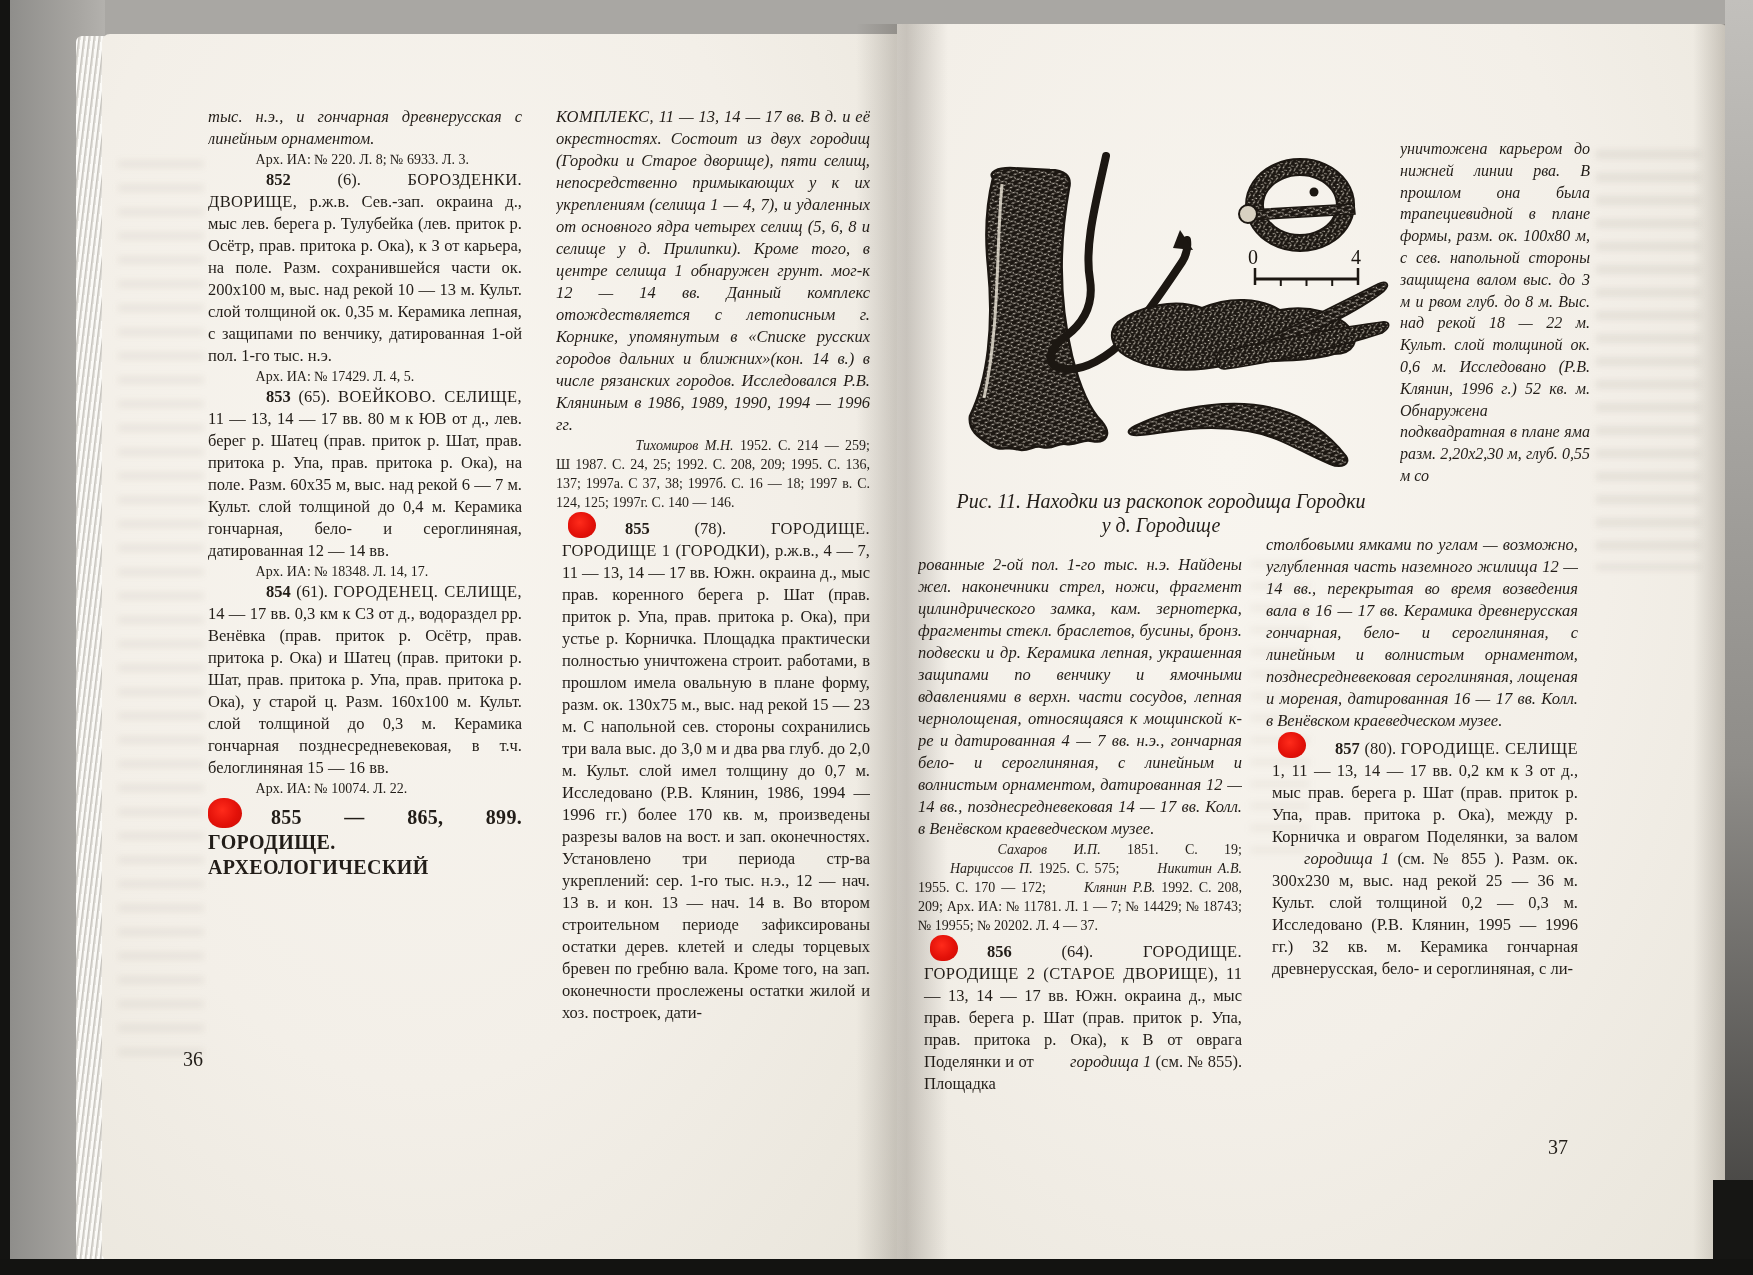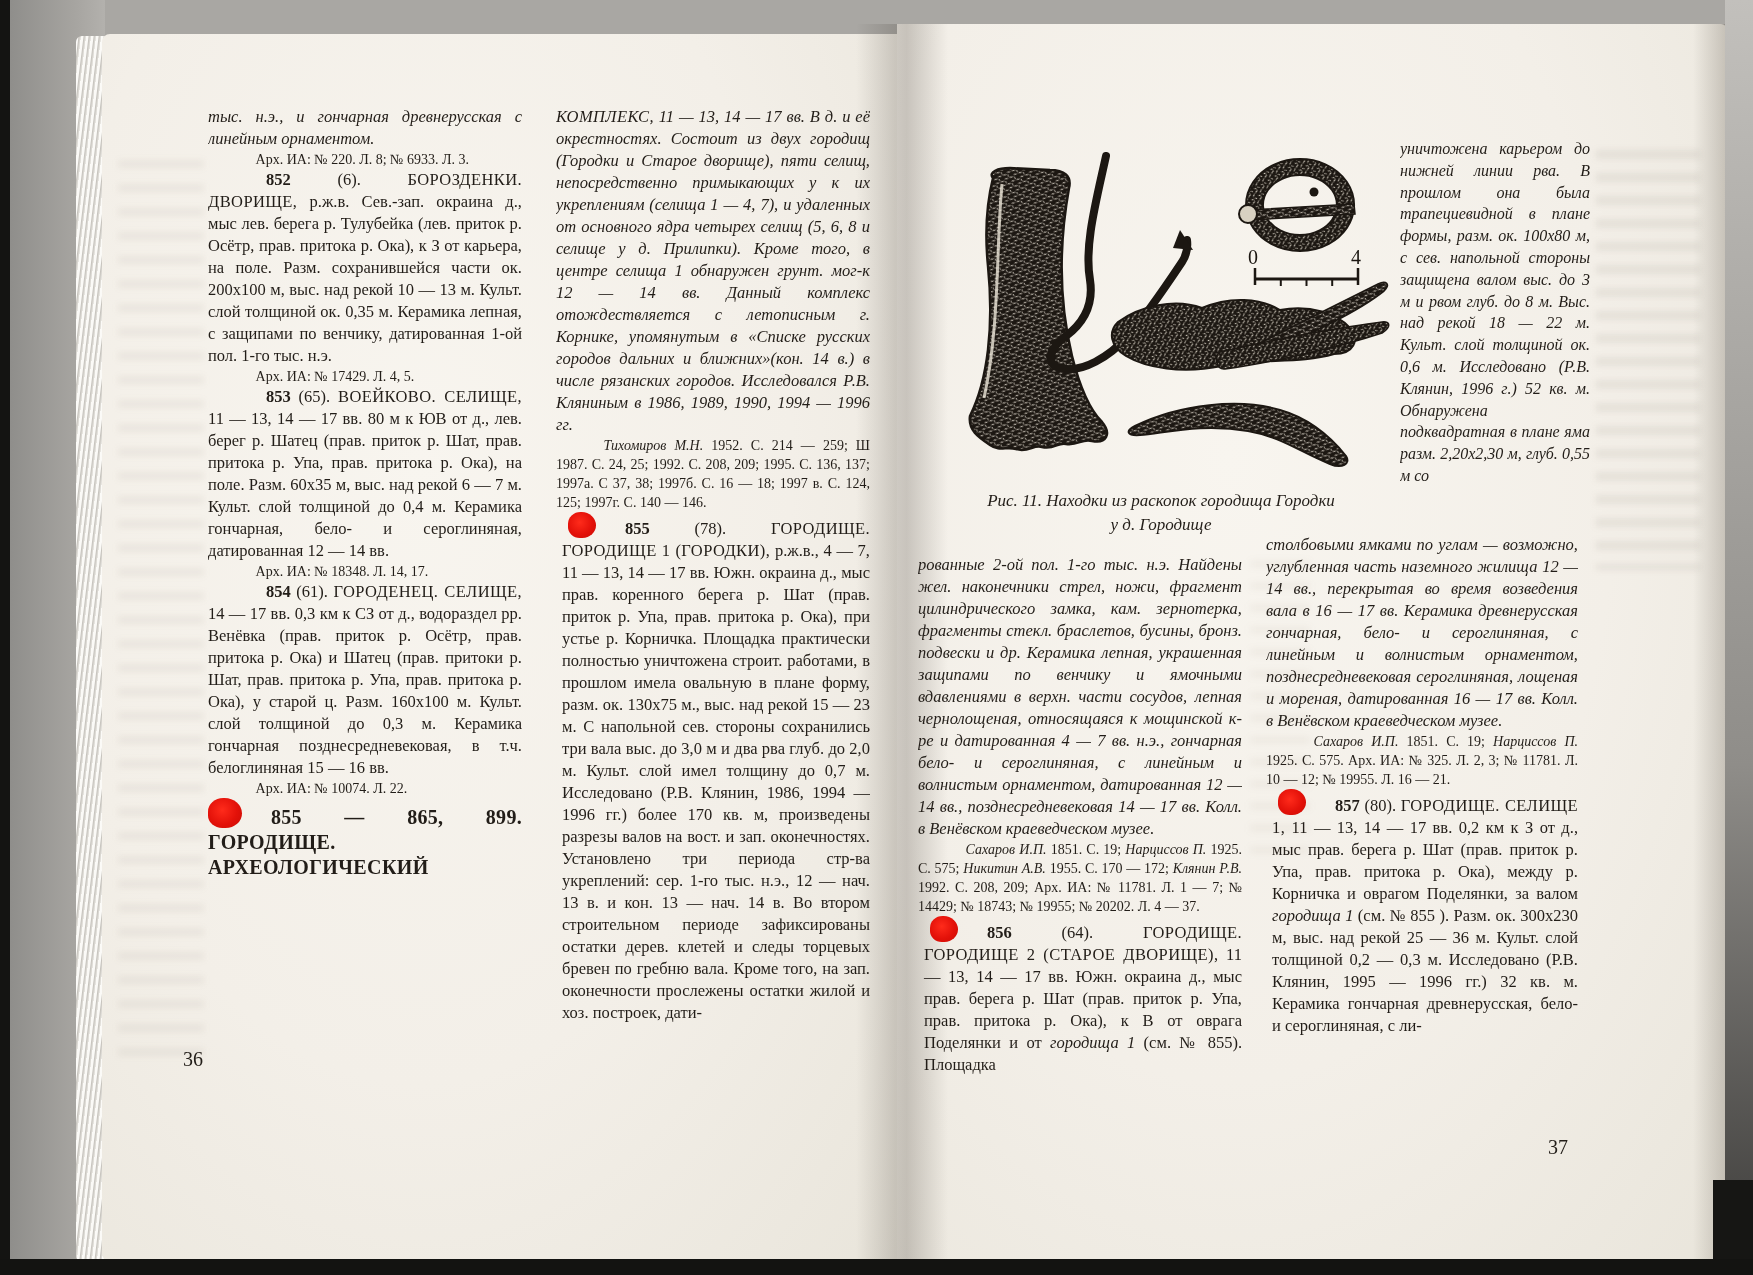--- a/index.html
+++ b/index.html
@@ -37,29 +37,29 @@
     background:repeating-linear-gradient(180deg,rgba(115,104,88,.05) 0 8px,rgba(0,0,0,0) 8px 22px);}
 
   .col{position:absolute;overflow:hidden;font-size:16.5px;line-height:22px;text-align:justify;}
   .col p{margin:0;}
   .cont{text-indent:0;font-style:italic;}
   .entry{text-indent:2.3em;margin-top:13px;}
   .entry.dotted{text-indent:0;padding-left:6px;}
   .cite{font-size:14px;line-height:19px;text-indent:3.4em;margin:13px 0;}
   .num{font-weight:bold;margin-left:20px;}
   .caps{letter-spacing:.4px;}
-  .it{font-style:italic;}
+  .it{font-style:italic;margin-left:32px;}
   .dot{display:inline-block;width:28px;height:26px;margin:0 9px -4px 6px;
     border-radius:48% 55% 52% 45%;
     background:radial-gradient(circle at 42% 40%,#ff2b1b 0%,#e31109 55%,#c90c04 100%);}
   .dot.big{width:34px;height:30px;margin-left:0;}
   .group-head{font-size:20px;line-height:25px;margin-top:16px;text-indent:0;font-weight:bold;letter-spacing:.3px;}
   .figure-box{position:absolute;left:930px;top:126px;width:462px;height:358px;}
   .caption{position:absolute;left:930px;top:489px;width:462px;text-align:center;
-    font-style:italic;font-size:17px;line-height:24px;}
+    font-style:italic;font-size:20px;line-height:24px;}
   .caption .cl{display:block;}
   .pagenum{position:absolute;font-size:20px;}
   .pn-left{left:183px;top:1048px;}
   .pn-right{left:1548px;top:1136px;}
 </style>
 </head>
 <body>
 
 <div class="scan">
   <div class="strip-gray-left"></div>
@@ -208,23 +208,20 @@
     <p class="entry dotted">
       <span class="dot"></span><span class="num">856</span>
       <span>(64).</span>
       <span class="caps">ГОРОДИЩЕ. ГОРОДИЩЕ 2 (СТАРОЕ ДВОРИЩЕ),</span>
       <span>11 — 13, 14 — 17 вв. Южн. окраина д., мыс прав. берега р. Шат (прав. приток р. Упа, прав. притока р. Ока), к В от оврага Поделянки и от </span><span class="it">городища 1</span><span> (см. № 855). Площадка</span>
     </p>
   </div>
 
   <div class="col" style="left:1266px;top:534px;width:312px;height:625px;">
     <p class="cont"><span>столбовыми ямками по углам — возможно, углубленная часть наземного жилища 12 — 14 вв., перекрытая во время возведения вала в 16 — 17 вв. Керамика древнерусская гончарная, бело- и сероглиняная, с линейным и волнистым орнаментом, позднесредневековая сероглиняная, лощеная и мореная, датированная 16 — 17 вв. Колл. в Венёвском краеведческом музее.</span></p>
-    <p class="cite">
-      <span class="it">Сахаров И.П.</span><span> 1851. С. 19; </span><span class="it">Нарциссов П.</span><span> 1925. С. 575. Арх. ИА: № 325. Л. 2, 3; № 11781. Л. 10 — 12; № 19955. Л. 16 — 21.</span>
-    </p>
     <p class="entry dotted">
       <span class="dot"></span><span class="num">857</span>
       <span>(80).</span>
       <span class="caps">ГОРОДИЩЕ. СЕЛИЩЕ 1,</span>
       <span>11 — 13, 14 — 17 вв. 0,2 км к З от д., мыс прав. берега р. Шат (прав. приток р. Упа, прав. притока р. Ока), между р. Корничка и оврагом Поделянки, за валом </span><span class="it">городища 1</span><span> (см. № 855 ). Разм. ок. 300х230 м, выс. над рекой 25 — 36 м. Культ. слой толщиной 0,2 — 0,3 м. Исследовано (Р.В. Клянин, 1995 — 1996 гг.) 32 кв. м. Керамика гончарная древнерусская, бело- и сероглиняная, с ли-</span>
     </p>
   </div>
 
   <div class="pagenum pn-left">36</div>
   <div class="pagenum pn-right">37</div>

